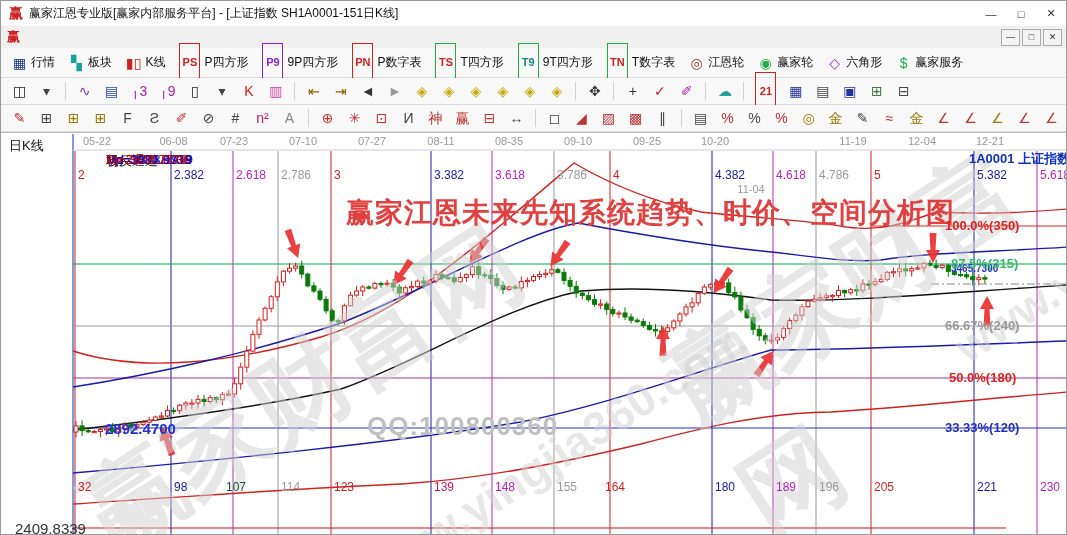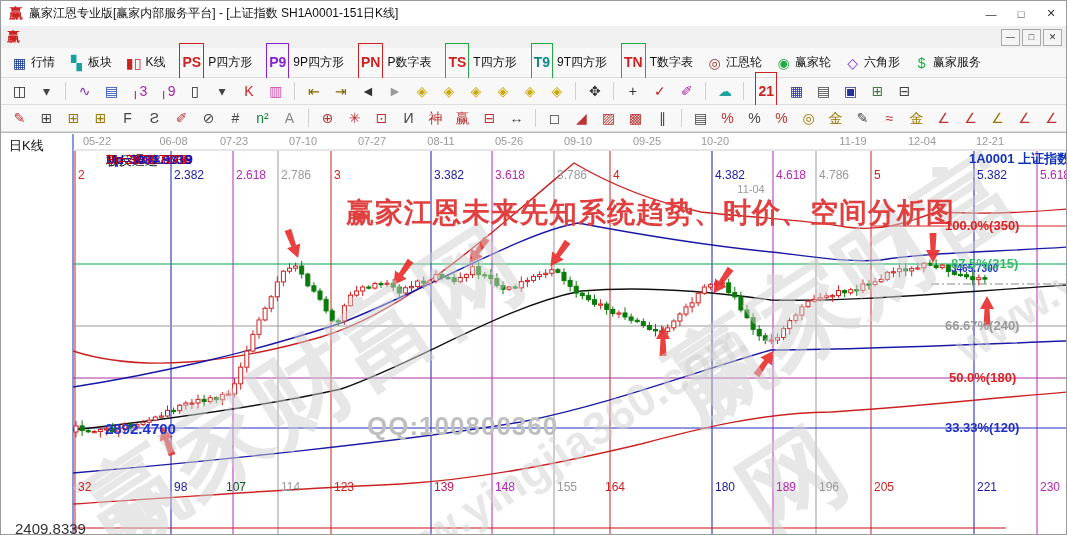--- a/index.html
+++ b/index.html
@@ -16,21 +16,21 @@
   #menubar .mi{padding:2px 9px;cursor:default;}
   .smallctl{margin-left:auto;display:flex;gap:2px;margin-right:4px;}
   .smallctl span{width:17px;height:15px;border:1px solid #aaa;background:#f4f4f4;font-size:9px;display:flex;align-items:center;justify-content:center;color:#333;}
   
   .tbar{position:absolute;left:0;width:100%;background:#f8f8f8;border-bottom:1px solid #dcdcdc;display:flex;align-items:center;padding-left:6px;box-sizing:border-box;}
   #tb1{top:47px;height:30px;gap:4px;}
   #tb2{top:77px;height:27px;gap:2px;}
   #tb3{top:104px;height:27px;gap:2px;}
   .tbtn{display:flex;align-items:center;gap:4px;padding:1px 4px;border:1px solid transparent;font-size:12px;color:#111;cursor:default;}
   .ticon{font-size:14px;line-height:14px;min-width:15px;text-align:center;}
-  .ticon.box{font-size:14px;font-weight:bold;border:1px solid;padding:14px 2px;line-height:9px;}
+  .ticon.box{font-size:11px;font-weight:bold;border:1px solid;padding:14px 2px;line-height:9px;}
   .sep{width:1px;height:18px;background:#d0d0d0;margin:0 4px;flex:0 0 1px;}
   
   #chartlabels div, #chartlabels span{position:absolute;white-space:nowrap;}
   .datelbl{font-size:11px;color:#999;transform:translateX(-50%);}
   .vtop{font-size:12px;}
   .vbot{font-size:12px;}
   .hlbl{font-size:13px;font-weight:600;}
   #periodlbl{font-size:13px;color:#111;}
   #ind{display:flex;gap:14px;font-size:13px;}
   #ind .nm{color:#111;}
@@ -244,21 +244,21 @@
       <span class="tbtn">
         <span class="ticon" style="color: rgb(187, 51, 51);">✐</span>
       </span>
       <span class="tbtn">
         <span class="ticon" style="color: rgb(68, 68, 68);">⊘</span>
       </span>
       <span class="tbtn">
         <span class="ticon" style="color: rgb(68, 68, 68);">#</span>
       </span>
       <span class="tbtn">
-        <span class="ticon" style="color: #15803d;">n²</span>
+        <span class="ticon" style="color: #be185d;">n²</span>
       </span>
       <span class="tbtn">
         <span class="ticon" style="color: rgb(136, 136, 136);">A</span>
       </span>
       <span class="sep"></span>
       <span class="tbtn">
         <span class="ticon" style="color: rgb(187, 51, 51);">⊕</span>
       </span>
       <span class="tbtn">
         <span class="ticon" style="color: rgb(187, 51, 51);">✳</span>
@@ -705,21 +705,21 @@
     <div class="pricelbl" style="left:950px;top:262px;font-size:10px;">3465.7300</div>
     <div class="pricelbl" style="left:104px;top:419px;">2892.4700</div>
     <div class="pricelbl" style="left:14px;top:519px;color:#333;font-weight:400;">2409.8339</div>
     <div id="qqwm" style="left:366px;top:410px;">QQ:100800360</div>
   <div class="datelbl" style="left: 96px; top: 134px;">05-22</div>
       <div class="datelbl" style="left: 165px; top: 134px; padding-left: 15px;">06-08</div>
       <div class="datelbl" style="left: 233px; top: 134px;">07-23</div>
       <div class="datelbl" style="left: 302px; top: 134px;">07-10</div>
       <div class="datelbl" style="left: 371px; top: 134px;">07-27</div>
       <div class="datelbl" style="left: 440px; top: 134px;">08-11</div>
-      <div class="datelbl" style="left: 508px; top: 134px;">05-26</div>
+      <div class="datelbl" style="left: 508px; top: 134px;">08-35</div>
       <div class="datelbl" style="left: 577px; top: 134px;">09-10</div>
       <div class="datelbl" style="left: 646px; top: 134px;">09-25</div>
       <div class="datelbl" style="left: 714px; top: 134px;">10-20</div>
       <div class="datelbl" style="left: 750px; top: 134px; margin-top: 48px;">11-04</div>
       <div class="datelbl" style="left: 852px; top: 134px;">11-19</div>
       <div class="datelbl" style="left: 921px; top: 134px;">12-04</div>
       <div class="datelbl" style="left: 989px; top: 134px;">12-21</div>
       <div class="vtop" style="left: 77px; top: 167px; color: rgb(204, 34, 34);">2</div>
       <div class="vbot" style="left: 77px; top: 479px; color: rgb(204, 34, 34);">32</div>
       <div class="vtop" style="left: 173px; top: 167px; color: rgb(26, 26, 166);">2.382</div>

